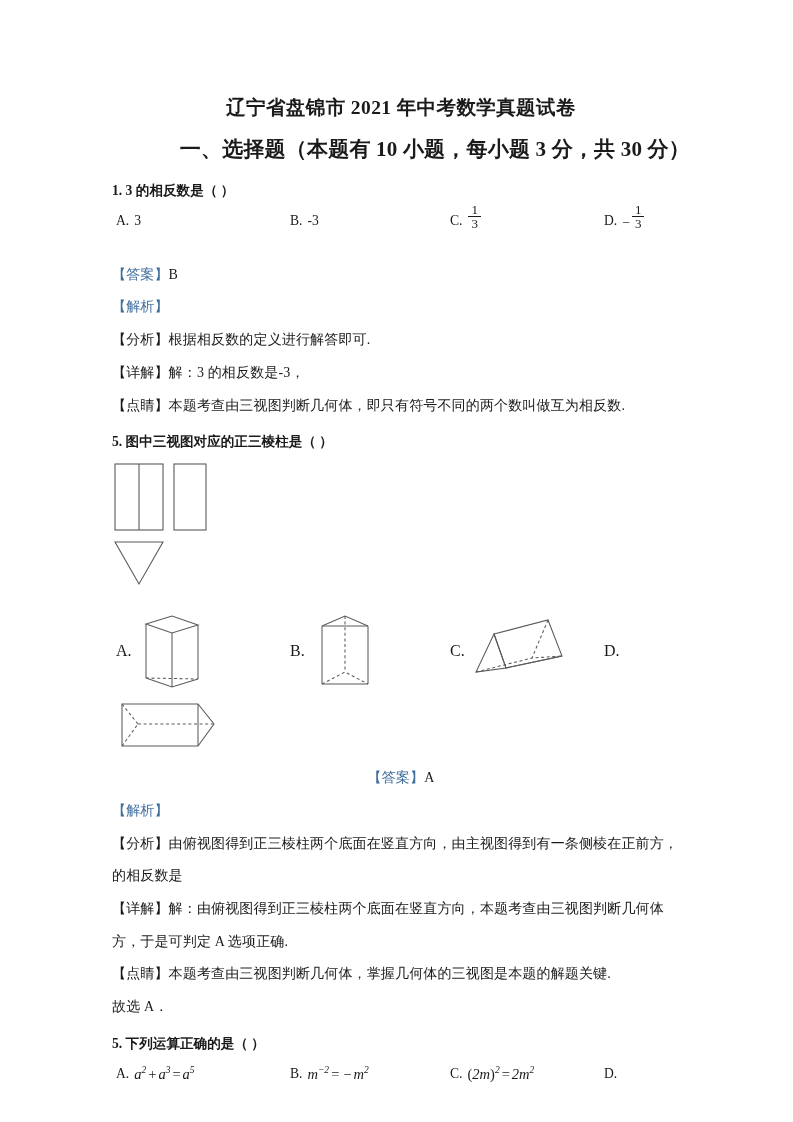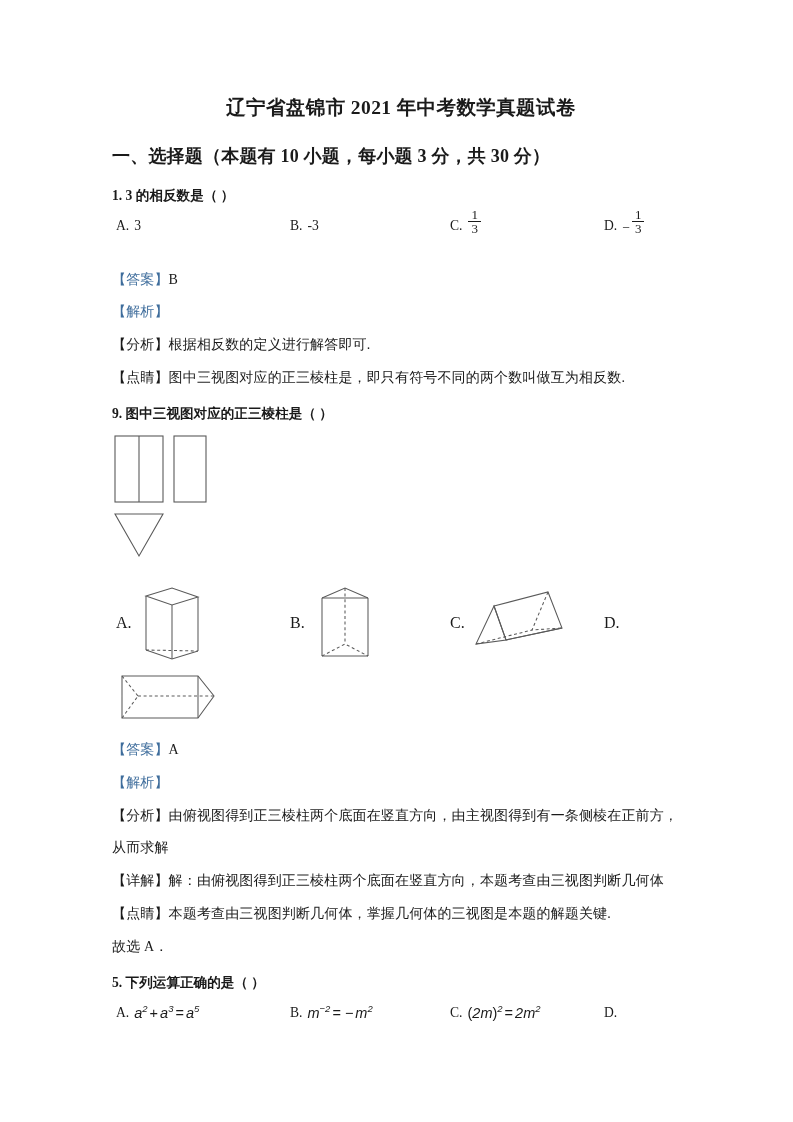--- a/index.html
+++ b/index.html
@@ -35,34 +35,35 @@
     font-weight: bold;
     font-size: 19.5px;
     letter-spacing: 0.4px;
     margin: 95px 0 0 0;
     line-height: 1.3;
   }
 
   
   .section-head {
     font-weight: bold;
-    font-size: 18px;
-    margin: 24px 0 0 0;
+    font-size: 21px;
+    margin: 15px 0 0 0;
     line-height: 1.4;
     letter-spacing: 0.2px;
+    text-align: right;
   }
 
   
   .line {
     font-size: 14px;
     line-height: 1.55;
     margin: 11px 0 0 0;
     letter-spacing: 0.15px;
   }
-  .line.tight { margin-top: 7px; }
+  .line.tight { margin-top: 7px; text-align: center; }
   .blue { color: #3f6d9c; }
   .tag { font-weight: normal; }
 
   
   .qstem {
     font-size: 13.6px;
     line-height: 1.55;
     margin: 15px 0 0 0;
     font-weight: bold;
   }
@@ -98,21 +99,21 @@
     margin: -6px 0 0 1px;
     position: relative;
     top: -4px;
   }
   .frac .num { padding: 0 3px; }
   .frac .den { padding: 0 3px; border-top: 1px solid #1a1a1a; }
   .neg { position: relative; top: 2px; margin-right: 1px; }
 
   
   .math {
-    font-family: Liberation Sans, sans-serif;
+    font-family: Liberation Serif, serif;
     font-style: italic;
     font-size: 14.5px;
   }
   .math sup {
     font-size: 9.5px;
     font-style: italic;
     vertical-align: super;
     line-height: 0;
   }
   .math .op { font-style: normal; padding: 0 2px; }
@@ -166,24 +167,27 @@
   <div class="line">
     <span class="blue tag">【答案】</span><span>B</span>
   </div>
   <div class="line">
     <span class="blue tag">【解析】</span>
   </div>
   <div class="line">
     <span class="tag">【分析】</span><span>根据相反数的定义进行解答即可.</span>
   </div>
   <div class="line">
-    <span class="tag">【点睛】</span><span>图中三视图对应的正三棱柱是，即只有符号不同的两个数叫做互为相反数.</span>
-  </div>
-
-  <div class="qstem">9. 图中三视图对应的正三棱柱是（  ）</div>
+    <span class="tag">【详解】</span><span>解：3 的相反数是-3，</span>
+  </div>
+  <div class="line">
+    <span class="tag">【点睛】</span><span>本题考查由三视图判断几何体，即只有符号不同的两个数叫做互为相反数.</span>
+  </div>
+
+  <div class="qstem">5. 图中三视图对应的正三棱柱是（  ）</div>
 
   <div class="fig-threeview">
     <svg width="170" height="150" viewBox="0 0 170 150" fill="none" stroke="#5a5a5a" stroke-width="1.1">
 
       <rect x="3" y="4" width="48" height="66"></rect>
       <line x1="27" y1="4" x2="27" y2="70"></line>
 
       <rect x="62" y="4" width="32" height="66"></rect>
 
       <path d="M 3 82 L 51 82 L 27 124 Z"></path>
@@ -251,24 +255,25 @@
 
   <div class="line tight">
     <span class="blue tag">【答案】</span><span>A</span>
   </div>
   <div class="line">
     <span class="blue tag">【解析】</span>
   </div>
   <div class="line">
     <span class="tag">【分析】</span><span>由俯视图得到正三棱柱两个底面在竖直方向，由主视图得到有一条侧棱在正前方，</span>
   </div>
-  <div class="line">从而求解</div>
+  <div class="line">的相反数是</div>
   <div class="line">
     <span class="tag">【详解】</span><span>解：由俯视图得到正三棱柱两个底面在竖直方向，本题考查由三视图判断几何体</span>
   </div>
+  <div class="line">方，于是可判定 A 选项正确.</div>
   <div class="line">
     <span class="tag">【点睛】</span><span>本题考查由三视图判断几何体，掌握几何体的三视图是本题的解题关键.</span>
   </div>
   <div class="line">故选 A．</div>
 
   <div class="qstem">5. 下列运算正确的是（      ）</div>
 
   <div class="opts" style="height:34px;">
     <div class="opt p1">
       <span class="lbl">A.</span>

